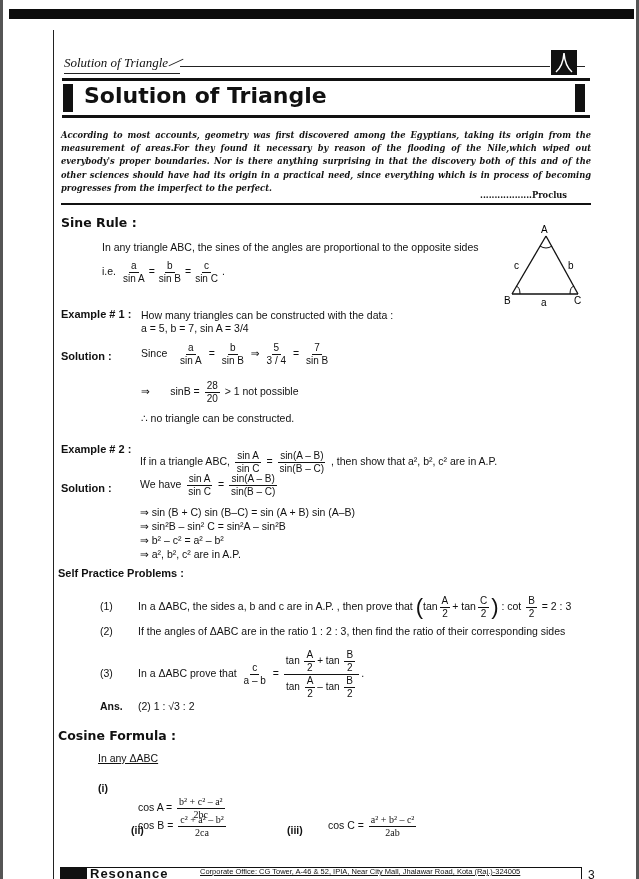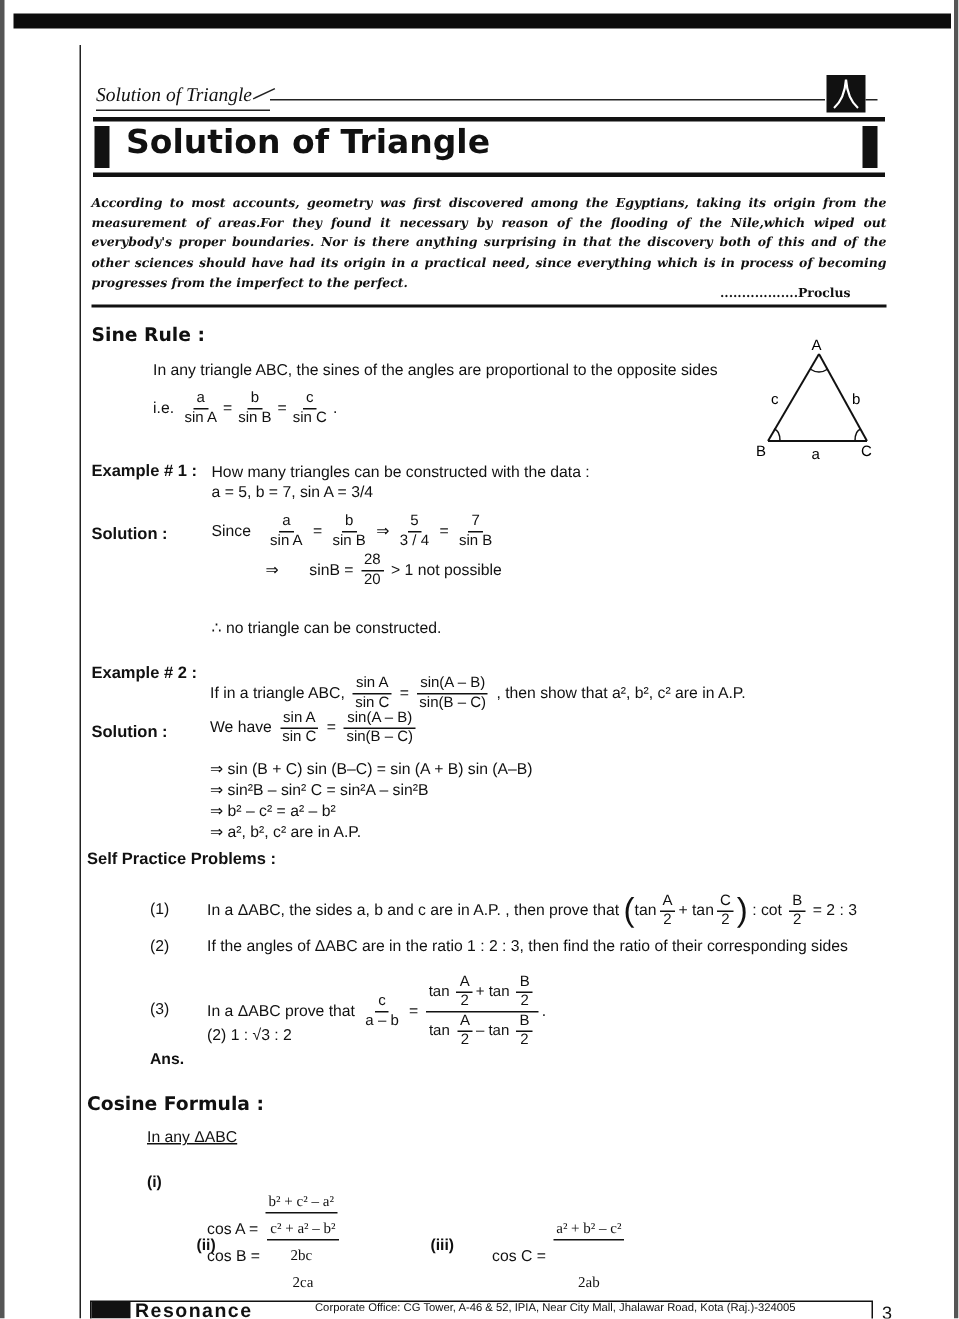--- a/index.html
+++ b/index.html
@@ -25,25 +25,25 @@
   .quote { position: absolute; left: 61px; top: 129px; width: 530px; font-family: "DejaVu Serif", serif; font-style: italic; font-weight: bold; font-size: 8.3px; line-height: 13.2px; text-align: justify; }
   .quote-author { position: absolute; left: 480px; top: 190px; font-family: "DejaVu Serif", serif; font-weight: bold; font-size: 8.3px; }
   .quote-rule { position: absolute; left: 61px; top: 203px; width: 530px; height: 2px; background: #111; }
   .abs { position: absolute; white-space: nowrap; }
   .h2 { font-family: "DejaVu Sans", sans-serif; font-weight: bold; font-size: 12.5px; }
   .b { font-weight: bold; font-size: 11px; }
   .t { font-size: 10.5px; }
   .frac { display: inline-flex; flex-direction: column; align-items: center; vertical-align: middle; font-size: 10px; line-height: 12px; margin: 0 2px; }
   .frac .n { padding: 0 2px; border-bottom: 1px solid #111; }
   .frac .d { padding: 0 2px; }
-  .mono-serif { font-family: "Liberation Serif", serif; gap: 23px; }
+  .mono-serif { font-family: "Liberation Serif", serif; }
   .footer-box { position: absolute; left: 60px; top: 867px; width: 520px; height: 12px; border: 1px solid #111; }
   .footer-logo { position: absolute; left: 61px; top: 868px; width: 26px; height: 11px; background:#111; }
   .footer-brand { position: absolute; left: 90px; top: 866px; font-size: 13px; font-weight: bold; letter-spacing: 1px; }
-  .footer-text { position: absolute; left: 210px; top: 867px; font-size: 7.5px; }
+  .footer-text { position: absolute; left: 200px; top: 867px; font-size: 7.5px; text-decoration: underline; }
   .page-num { position: absolute; left: 588px; top: 868px; font-size: 12px; }
 </style>
 </head>
 <body>
 
 <div class="frame-left"></div>
 <div class="frame-right"></div>
 <div class="top-bar"></div>
 <div class="vline"></div>
 
@@ -114,21 +114,21 @@
     </span> ⇒
   <span class="frac">
       <span class="n">5</span>
       <span class="d">3 / 4</span>
     </span> =
   <span class="frac">
       <span class="n">7</span>
       <span class="d">sin B</span>
     </span>
 </div>
-<div class="abs t" style="left:141px;top:368px;margin-left:36px;">
+<div class="abs t" style="left:141px;top:380px;">
   <span>⇒</span>&nbsp;&nbsp;&nbsp;&nbsp;&nbsp;&nbsp;
   <span>sinB =</span>
   <span class="frac">
       <span class="n">28</span>
       <span class="d">20</span>
     </span>
   <span>&gt; 1 not possible</span>
 </div>
 <div class="abs t" style="left:141px;top:412px;">∴ no triangle can be constructed.</div>
 
@@ -200,21 +200,21 @@
       <span class="d">tan <span class="frac">
           <span class="n">A</span>
           <span class="d">2</span>
         </span>– tan <span class="frac">
           <span class="n">B</span>
           <span class="d">2</span>
         </span></span>
     </span>.
 </div>
 <div class="abs b" style="left:100px;top:700px;font-size:10.5px;">Ans.</div>
-<div class="abs t" style="left:138px;top:684px;text-align:center;">(2) 1 : √3 : 2</div>
+<div class="abs t" style="left:138px;top:700px;text-align:center;">(2) 1 : √3 : 2</div>
 
 <div class="abs h2" style="left:58px;top:728px;">Cosine Formula :</div>
 <div class="abs t" style="left:98px;top:752px;text-decoration:underline;">In any ΔABC</div>
 <div class="abs b" style="left:98px;top:782px;font-size:10.5px;">(i)</div>
 <div class="abs t" style="left:138px;top:772px;margin-top:24px;">
   <span>cos A =</span>
   <span class="frac mono-serif">
       <span class="n">b² + c² – a²</span>
       <span class="d">2bc</span>
     </span>

